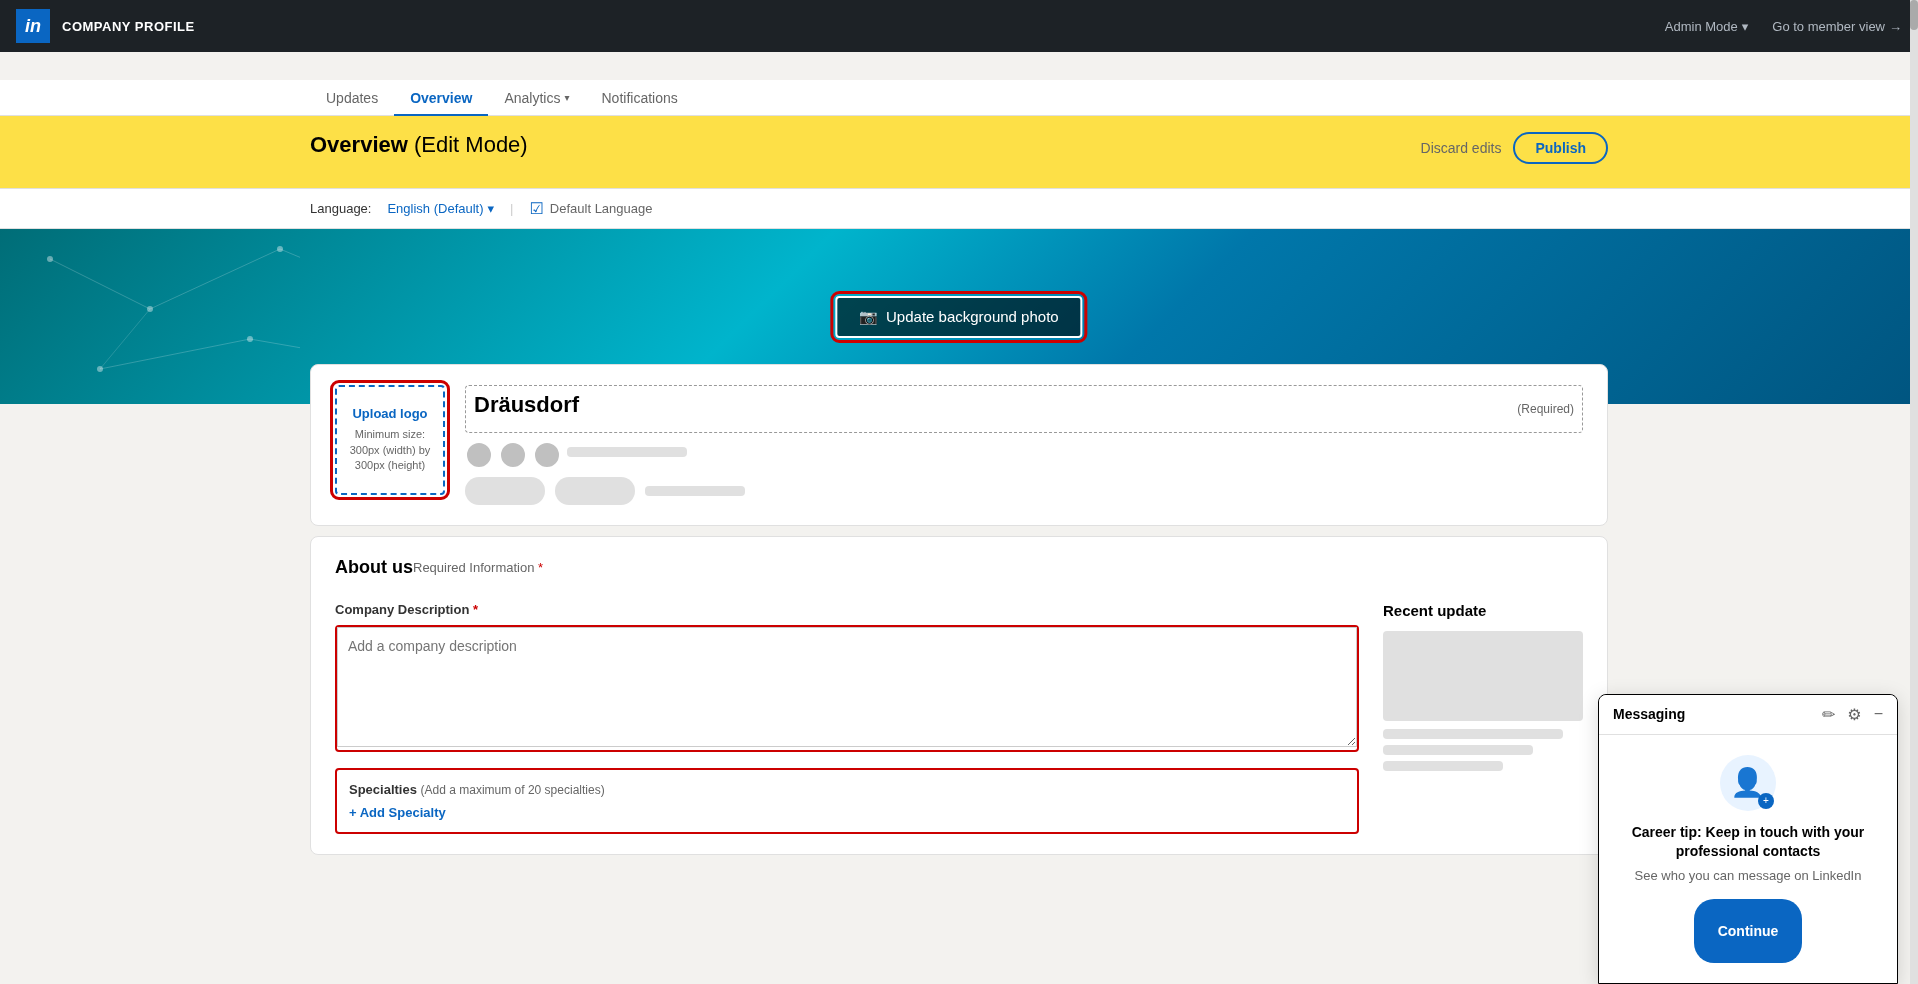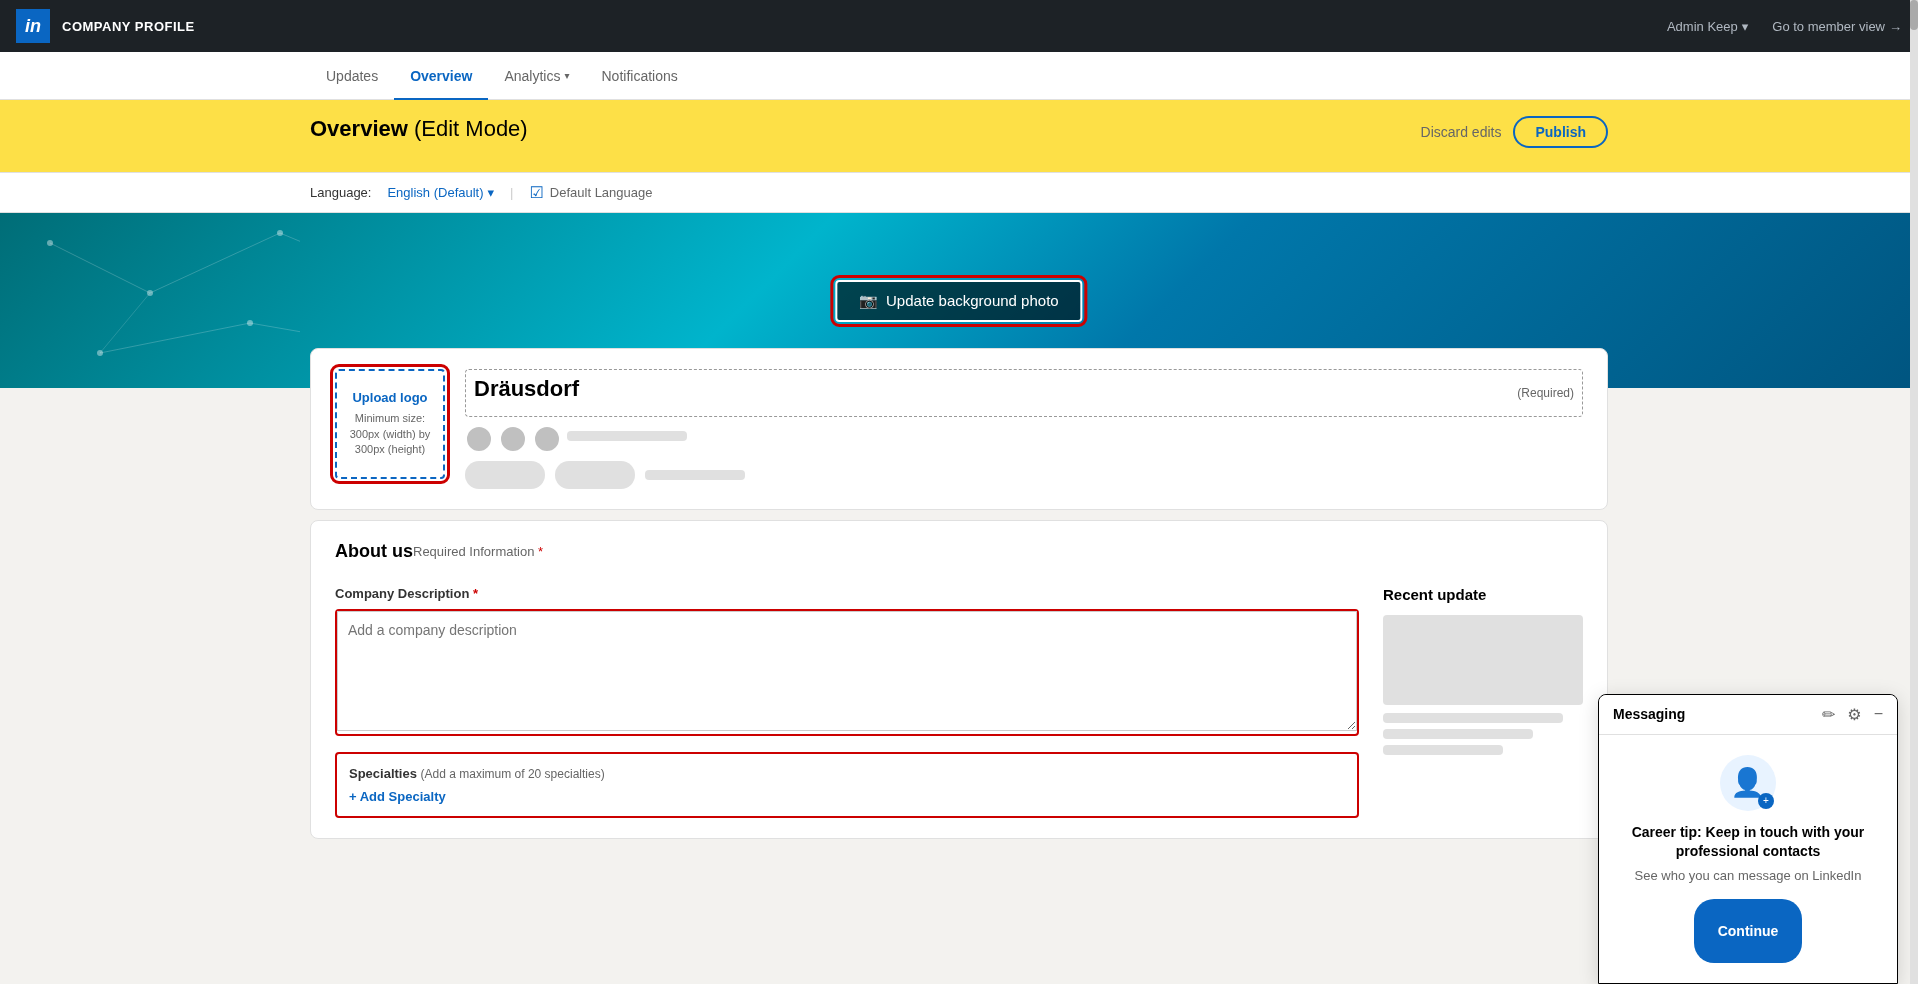--- a/index.html
+++ b/index.html
@@ -36,22 +36,23 @@
       cursor: pointer;
       display: flex; align-items: center; gap: 4px;
     }
 
     
     .secondary-nav {
       background: white;
       border-bottom: 1px solid #e0e0e0;
       display: flex;
       padding: 0 310px;
-      height: 48px;
+      height: 36px;
       align-items: stretch;
+      margin-top: 28px;
     }
     .nav-item {
       display: flex; align-items: center;
       padding: 0 16px;
       font-size: 14px;
       color: #666;
       cursor: pointer;
       border-bottom: 2px solid transparent;
       position: relative;
       top: 1px;
@@ -294,21 +295,21 @@
 </head>
 <body>
 
 <div class="top-bar">
   <div class="top-bar-left">
     <div class="linkedin-logo">in</div>
     <span class="company-profile-text">COMPANY PROFILE</span>
   </div>
   <div class="top-bar-right">
     <div class="top-bar-link">
-      <span>Admin Keep</span>
+      <span>Admin Mode</span>
       <span>▾</span>
     </div>
     <div class="top-bar-link">
       <span>Go to member view</span>
       <span>→</span>
     </div>
   </div>
 </div>
 
 <div class="secondary-nav">

